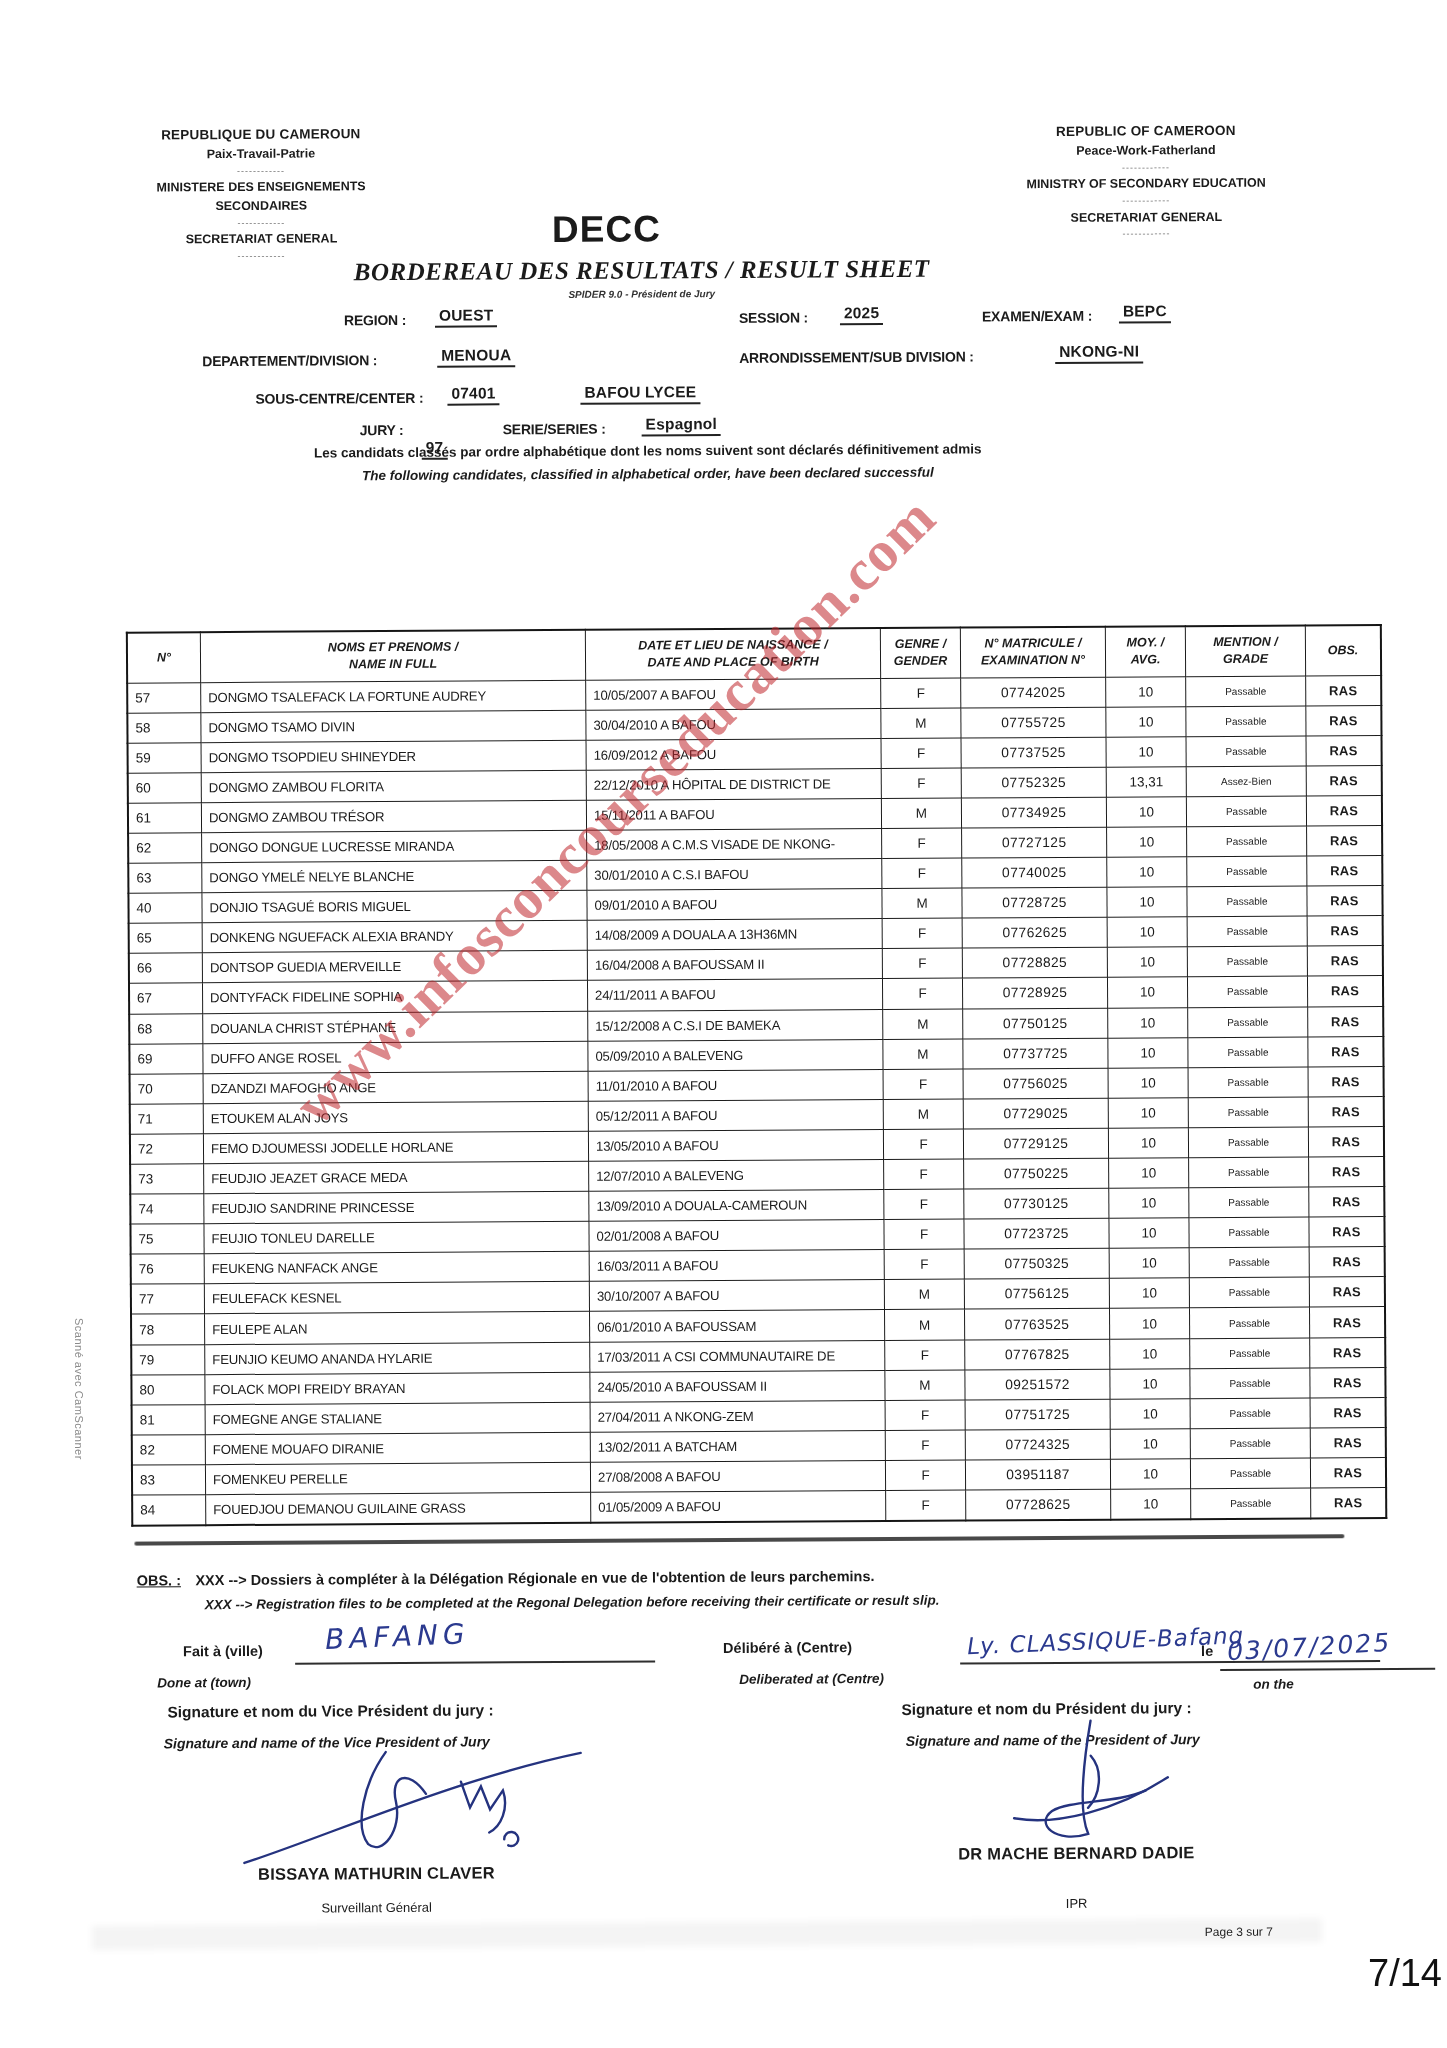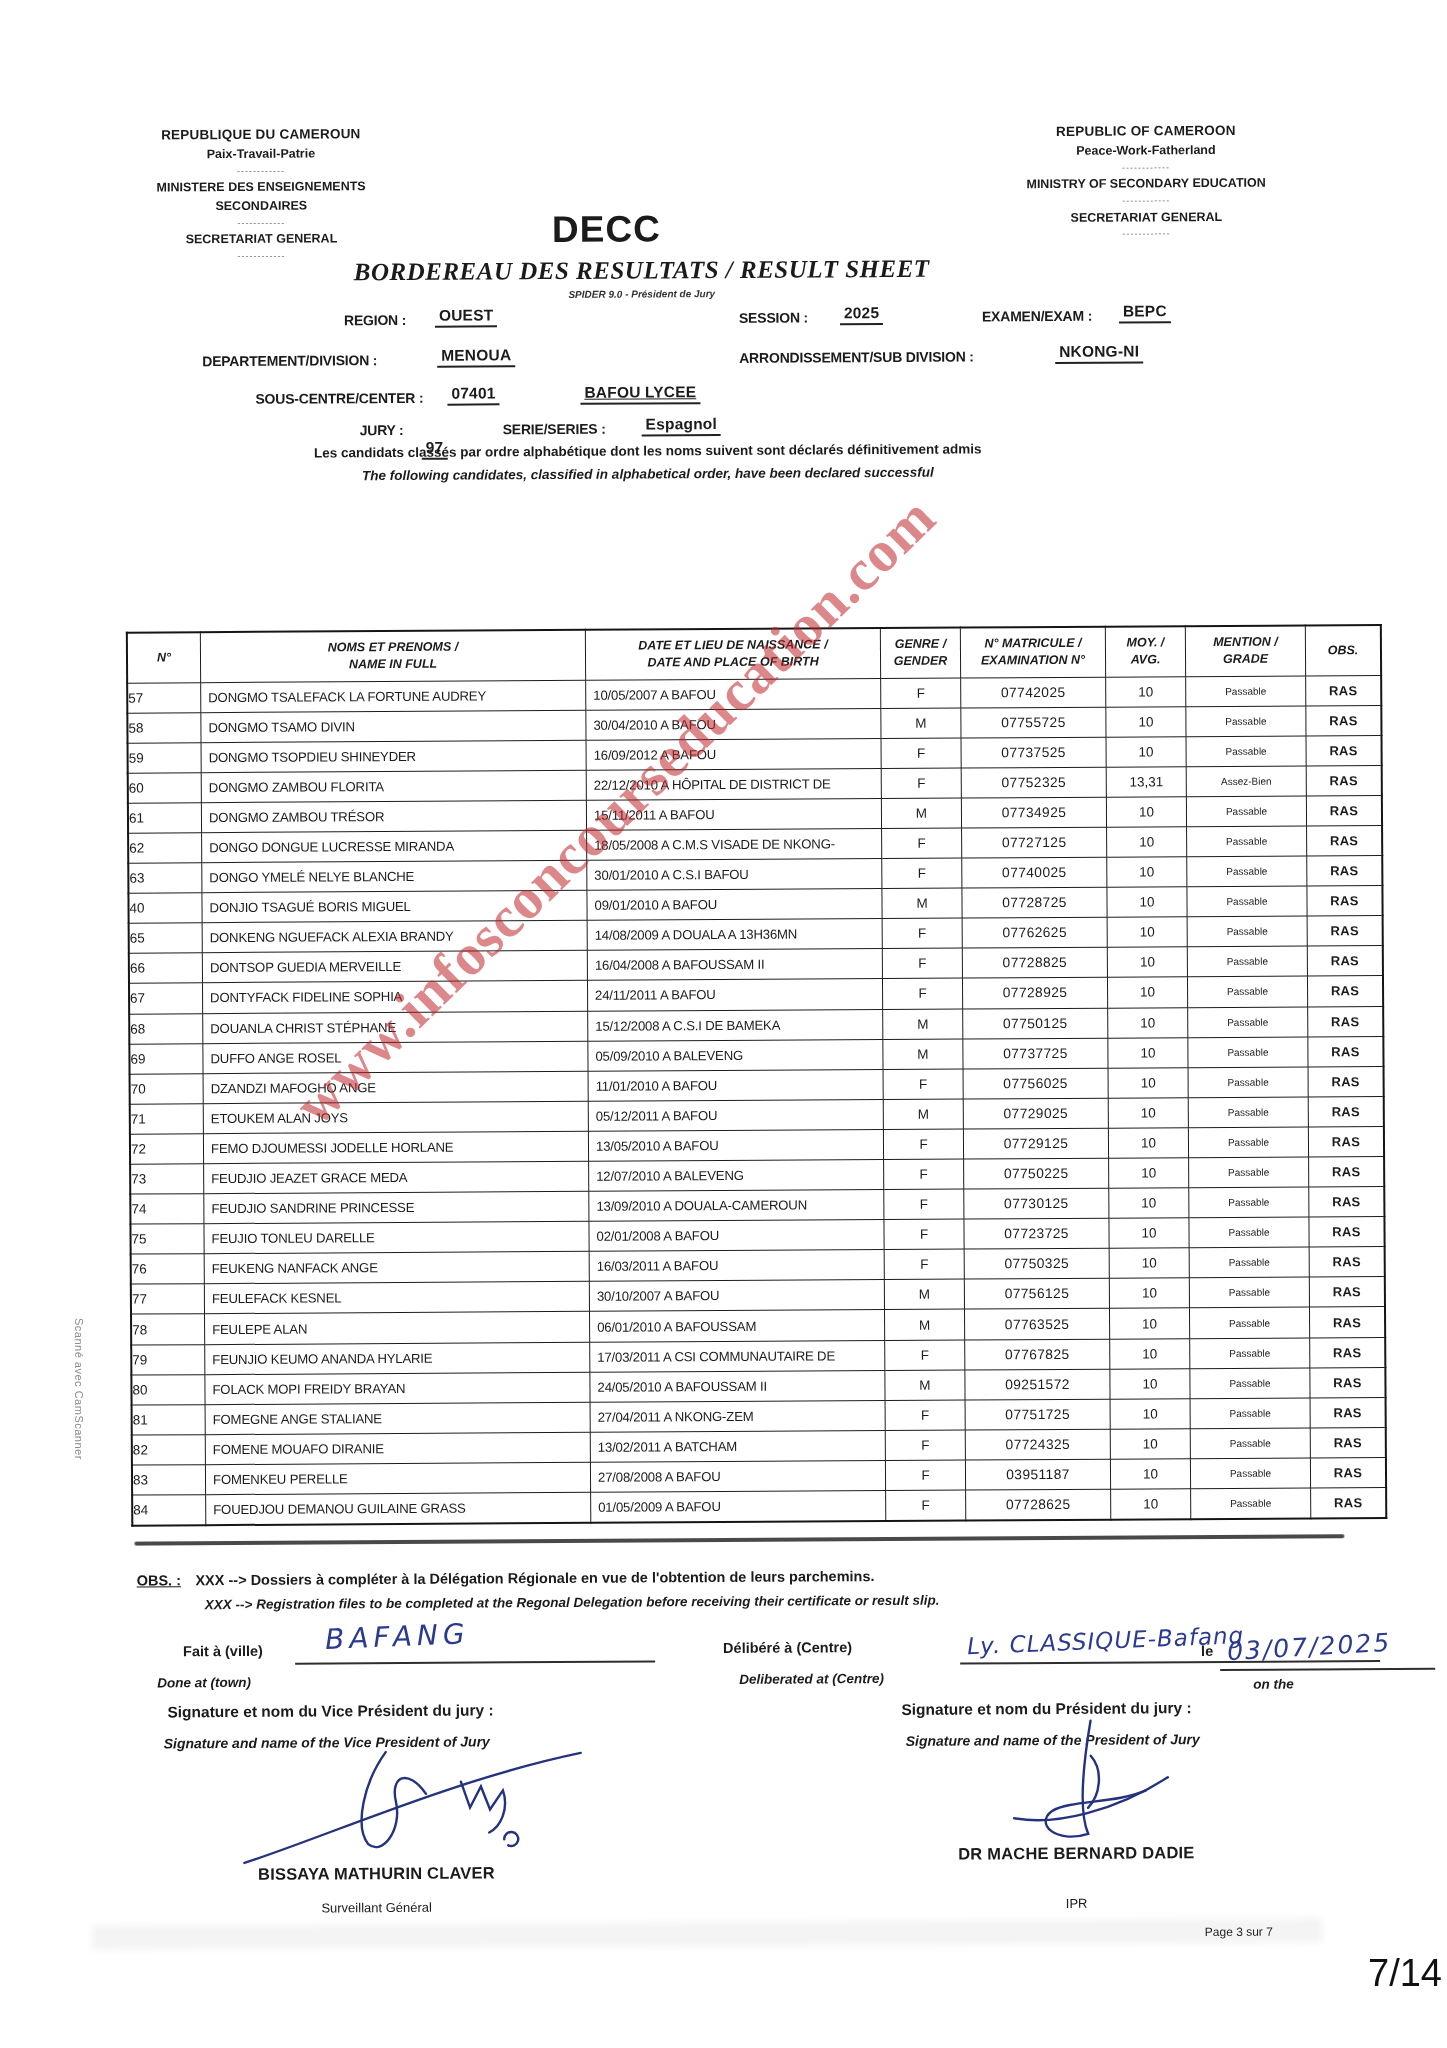--- a/index.html
+++ b/index.html
@@ -21,21 +21,21 @@
   
   .lbl{font-weight:bold;font-size:14px;letter-spacing:-0.2px;}
   .val{font-weight:bold;font-size:15.5px;border-bottom:2.2px solid #222;padding:0 4px 1px 4px;letter-spacing:0.2px;}
   .notice-fr{font-weight:bold;font-size:13.5px;text-align:center;}
   .notice-en{font-weight:bold;font-style:italic;font-size:13.5px;text-align:center;}
   
   table.results{border-collapse:collapse;table-layout:fixed;width:1213px;}
   table.results th,table.results td{border:1.7px solid #1d1d1d;overflow:hidden;white-space:nowrap;}
   table.results th{font-weight:bold;font-style:italic;font-size:12.5px;text-align:center;line-height:1.35;padding:4px 2px;}
   table.results{border:2.6px solid #151515;}
-  td.c-num{width:68px;font-size:13.5px;padding-left:0;text-align:left;}
+  td.c-num{width:68px;font-size:13.5px;padding-left:7px;text-align:left;}
   td.c-name{width:380px;font-size:13.2px;padding-left:7px;letter-spacing:-0.2px;}
   td.c-birth{width:290px;font-size:13.2px;padding-left:7px;letter-spacing:-0.2px;}
   td.c-gender{width:75px;text-align:center;font-size:13.5px;}
   td.c-matricule{width:140px;text-align:center;font-size:13.8px;letter-spacing:0.4px;}
   td.c-avg{width:75px;text-align:center;font-size:13.5px;}
   td.c-grade{width:115px;text-align:center;font-size:10px;}
   td.c-obs{width:70px;text-align:center;font-size:13px;font-weight:bold;letter-spacing:0.3px;}
   tr.r{height:30.1px;}
   
   .obs-label{font-weight:bold;font-size:14.5px;text-decoration:underline;}
@@ -94,21 +94,21 @@
   <div class="abs lbl" style="left:985px;top:310px;">EXAMEN/EXAM :</div>
   <div class="abs val" style="left:1122px;top:305px;">BEPC</div>
 
   <div class="abs lbl" style="left:205px;top:350px;">DEPARTEMENT/DIVISION :</div>
   <div class="abs val" style="left:440px;top:345px;">MENOUA</div>
   <div class="abs lbl" style="left:742px;top:350px;">ARRONDISSEMENT/SUB DIVISION :</div>
   <div class="abs val" style="left:1058px;top:345px;">NKONG-NI</div>
 
   <div class="abs lbl" style="left:258px;top:388px;">SOUS-CENTRE/CENTER :</div>
   <div class="abs val" style="left:450px;top:383px;">07401</div>
-  <div class="abs val" style="left:583px;top:383px;text-decoration:underline;">BAFOU LYCEE</div>
+  <div class="abs val" style="left:583px;top:383px;">BAFOU LYCEE</div>
 
   <div class="abs lbl" style="left:362px;top:420px;">JURY :</div>
   <div class="abs val" style="left:424px;top:437px;">97</div>
   <div class="abs lbl" style="left:505px;top:420px;">SERIE/SERIES :</div>
   <div class="abs val" style="left:644px;top:415px;">Espagnol</div>
 
   <div class="abs notice-fr" style="left:170px;top:443px;width:960px;">Les candidats classés par ordre alphabétique dont les noms suivent sont déclarés définitivement admis</div>
   <div class="abs notice-en" style="left:170px;top:466px;width:960px;">The following candidates, classified in alphabetical order, have been declared successful</div>
 
   <table class="results abs" style="left:127px;top:628px;">

